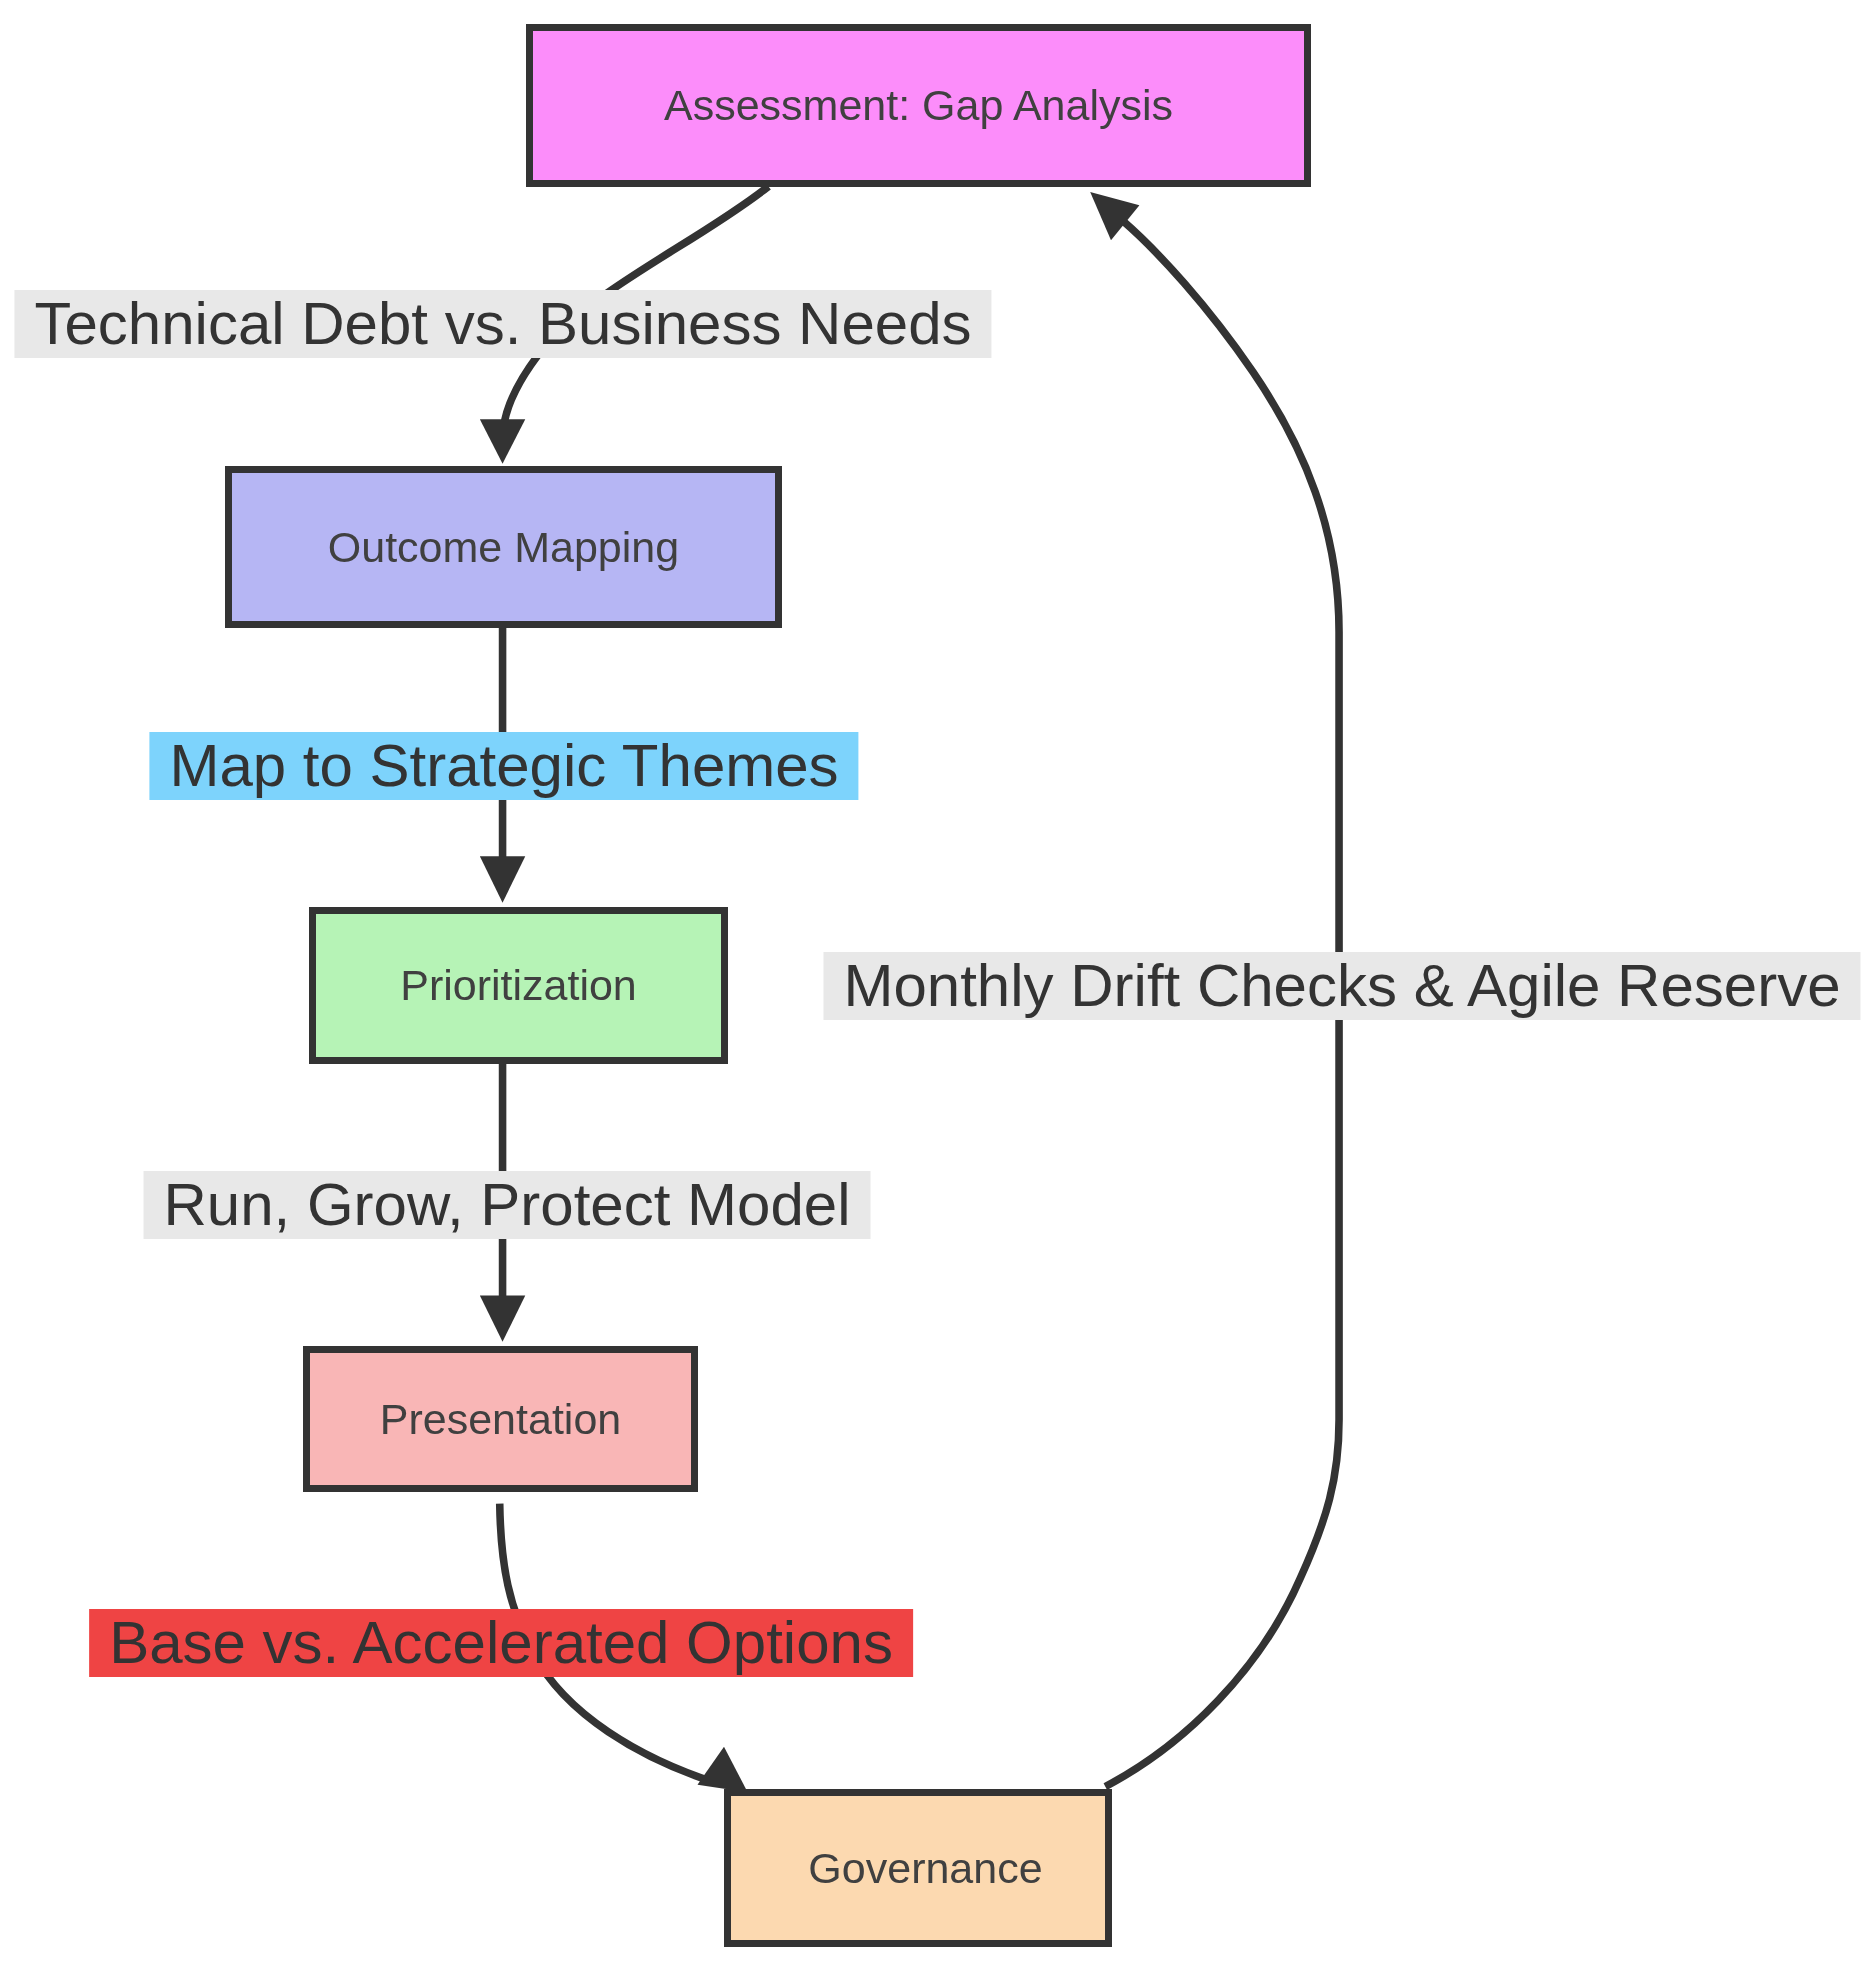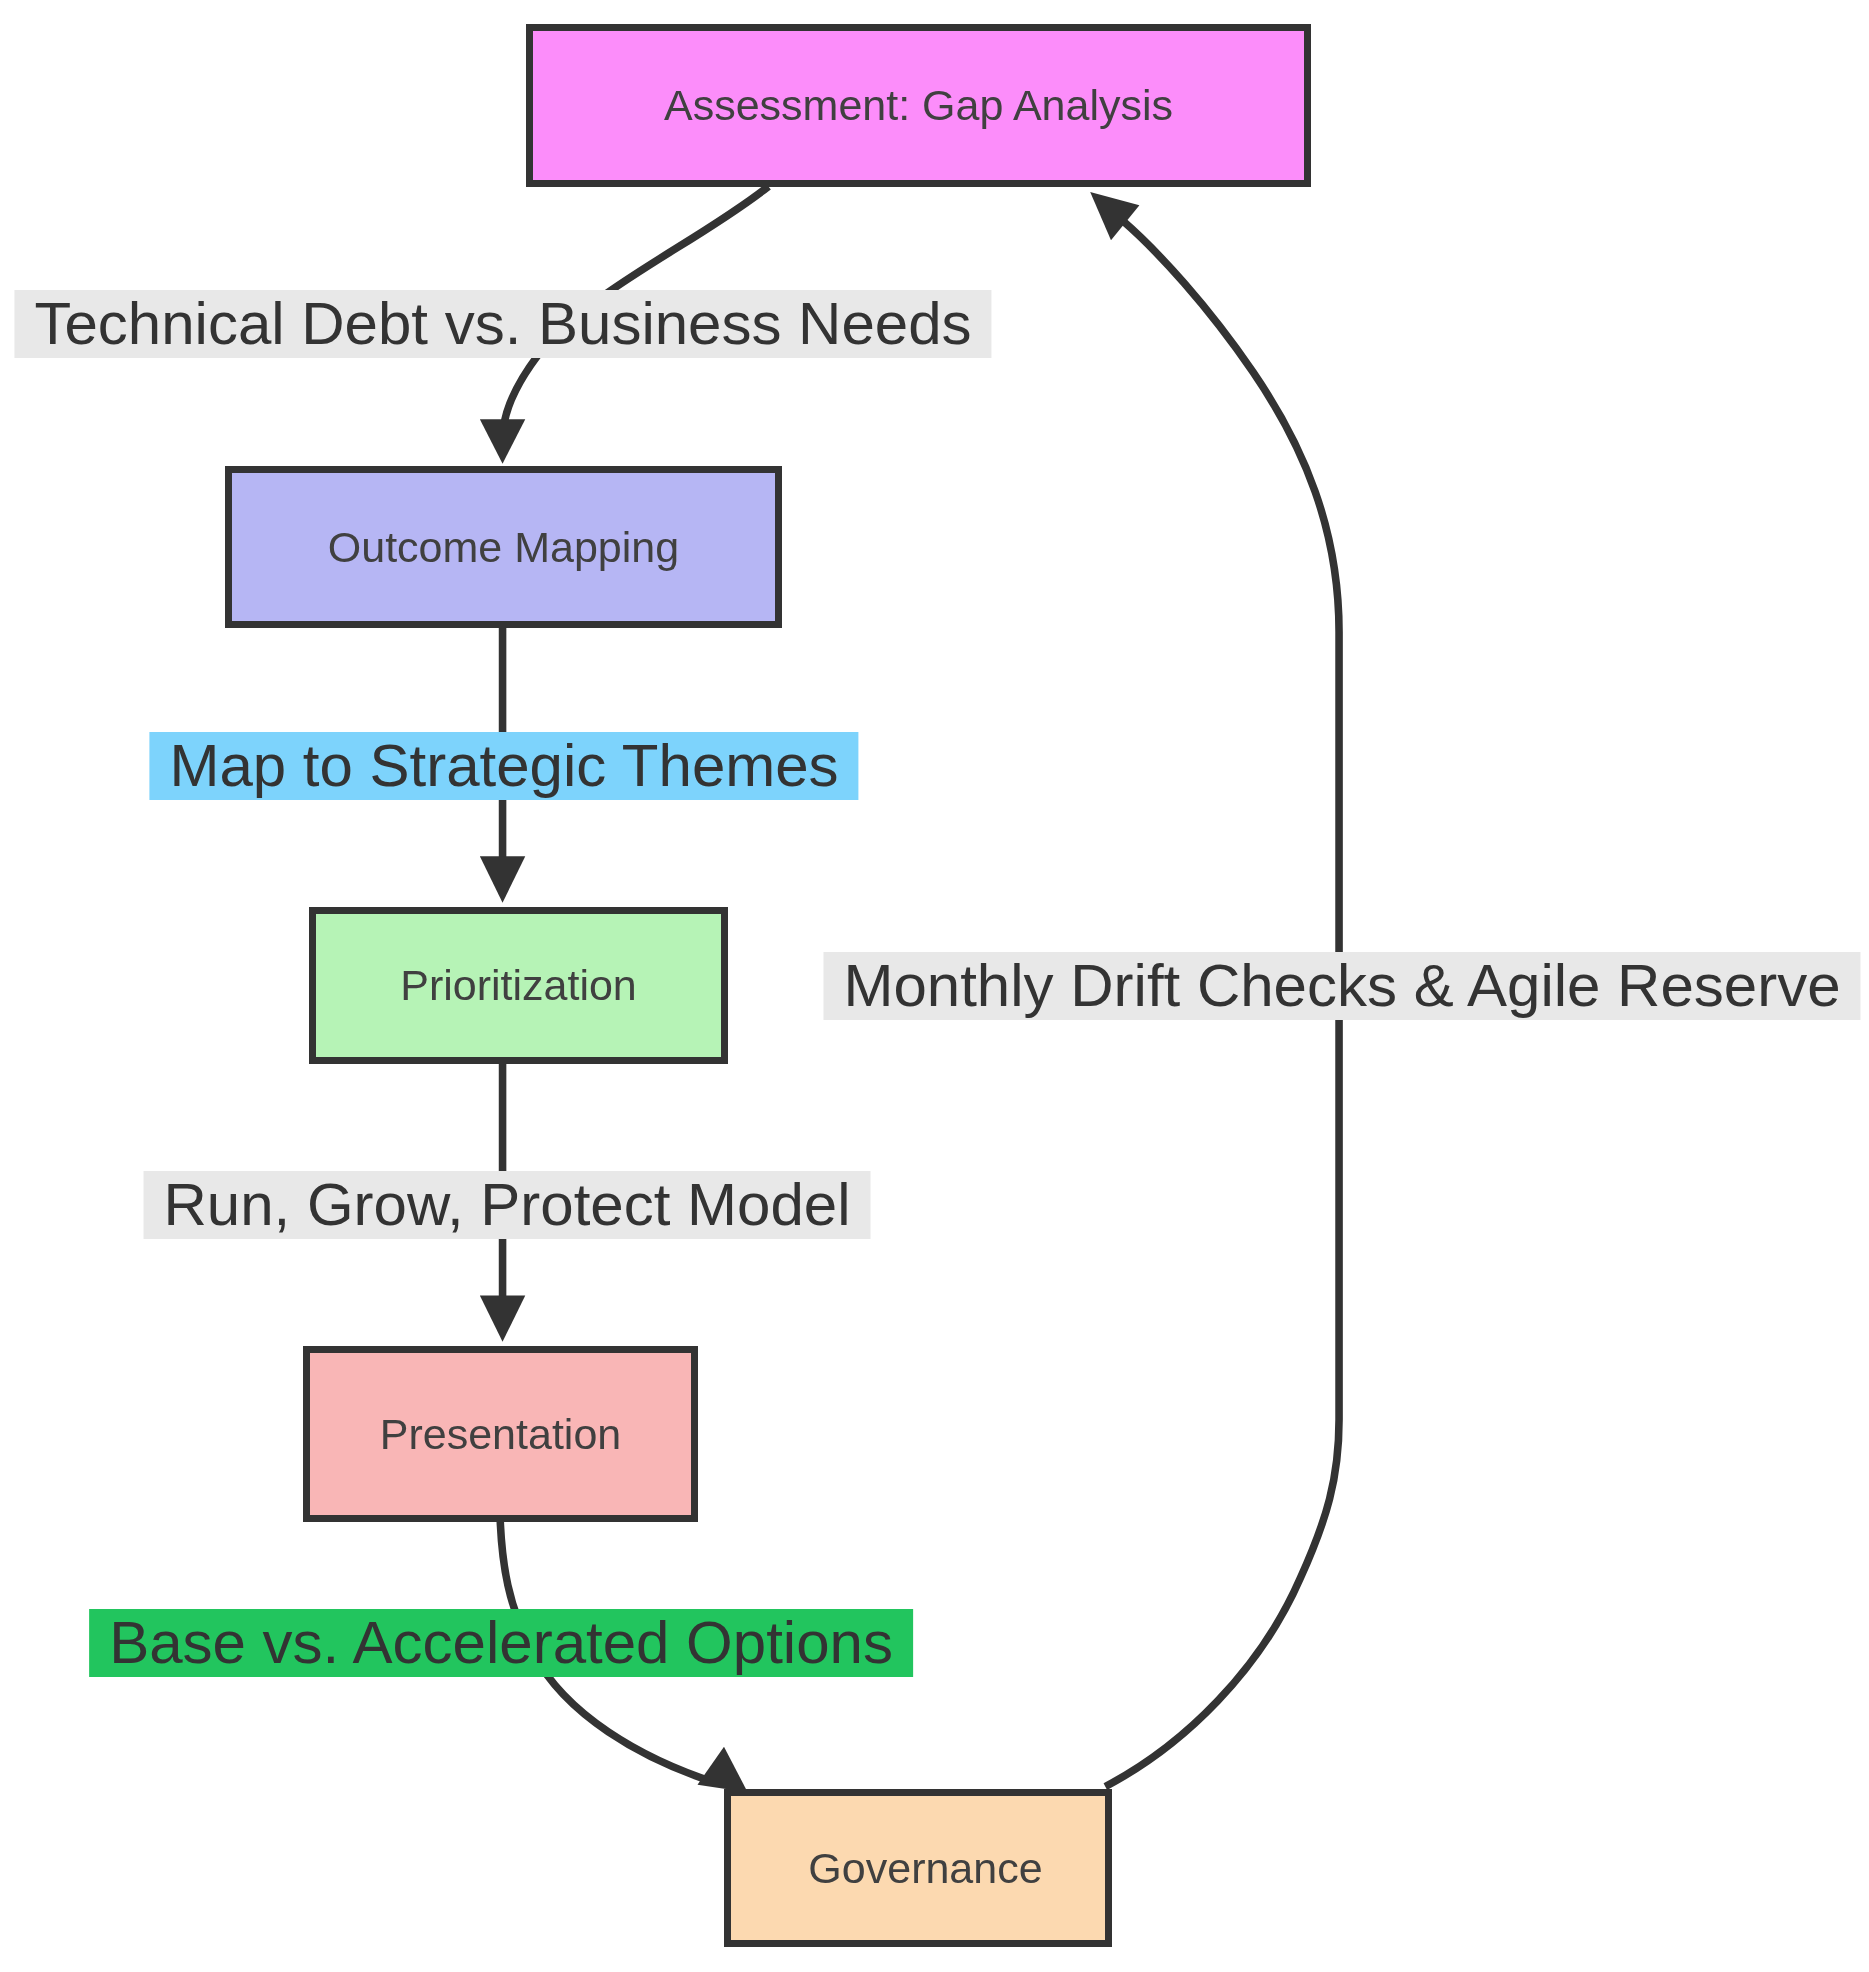--- a/index.html
+++ b/index.html
@@ -40,21 +40,21 @@
     font-size: 43px;
     display: flex;
     align-items: center;
     justify-content: center;
     white-space: nowrap;
     z-index: 3;
   }
   .node-assessment     { left: 526px;  top: 24px;   width: 785px; height: 163px; }
   .node-outcome        { left: 225px;  top: 466px;  width: 557px; height: 162px; }
   .node-prioritization { left: 309px;  top: 907px;  width: 419px; height: 157px; }
-  .node-presentation   { left: 303px;  top: 1346px; width: 395px; height: 176px; }
+  .node-presentation   { left: 303px;  top: 1346px; width: 395px; height: 146px; }
   .node-governance     { left: 724px;  top: 1789px; width: 388px; height: 158px; }
   .edge-label {
     position: absolute;
     transform: translateX(-50%);
     height: 68px;
     line-height: 68px;
     padding: 0 20px;
     font-size: 60px;
     color: #333333;
     white-space: nowrap;
@@ -98,18 +98,18 @@
   <div class="node node-presentation" style="background-color: rgb(249, 182, 182);">Presentation</div>
 
   <div class="node node-governance" style="background-color: rgb(252, 217, 176); padding-left: 15px;">Governance</div>
 
   <div class="edge-label edge-label-1" style="background-color: rgb(232, 232, 232);">Technical Debt vs. Business Needs</div>
 
   <div class="edge-label edge-label-2" style="background-color: #7dd3fc;">Map to Strategic Themes</div>
 
   <div class="edge-label edge-label-3" style="background-color: rgb(232, 232, 232);">Run, Grow, Protect Model</div>
 
-  <div class="edge-label edge-label-4" style="background-color: #22c55e;">Base vs. Accelerated Options</div>
+  <div class="edge-label edge-label-4" style="background-color: #ef4444;">Base vs. Accelerated Options</div>
 
   <div class="edge-label edge-label-5" style="background-color: rgb(232, 232, 232);">Monthly Drift Checks &amp; Agile Reserve</div>
 
 </div>
 
 
 </body></html>

